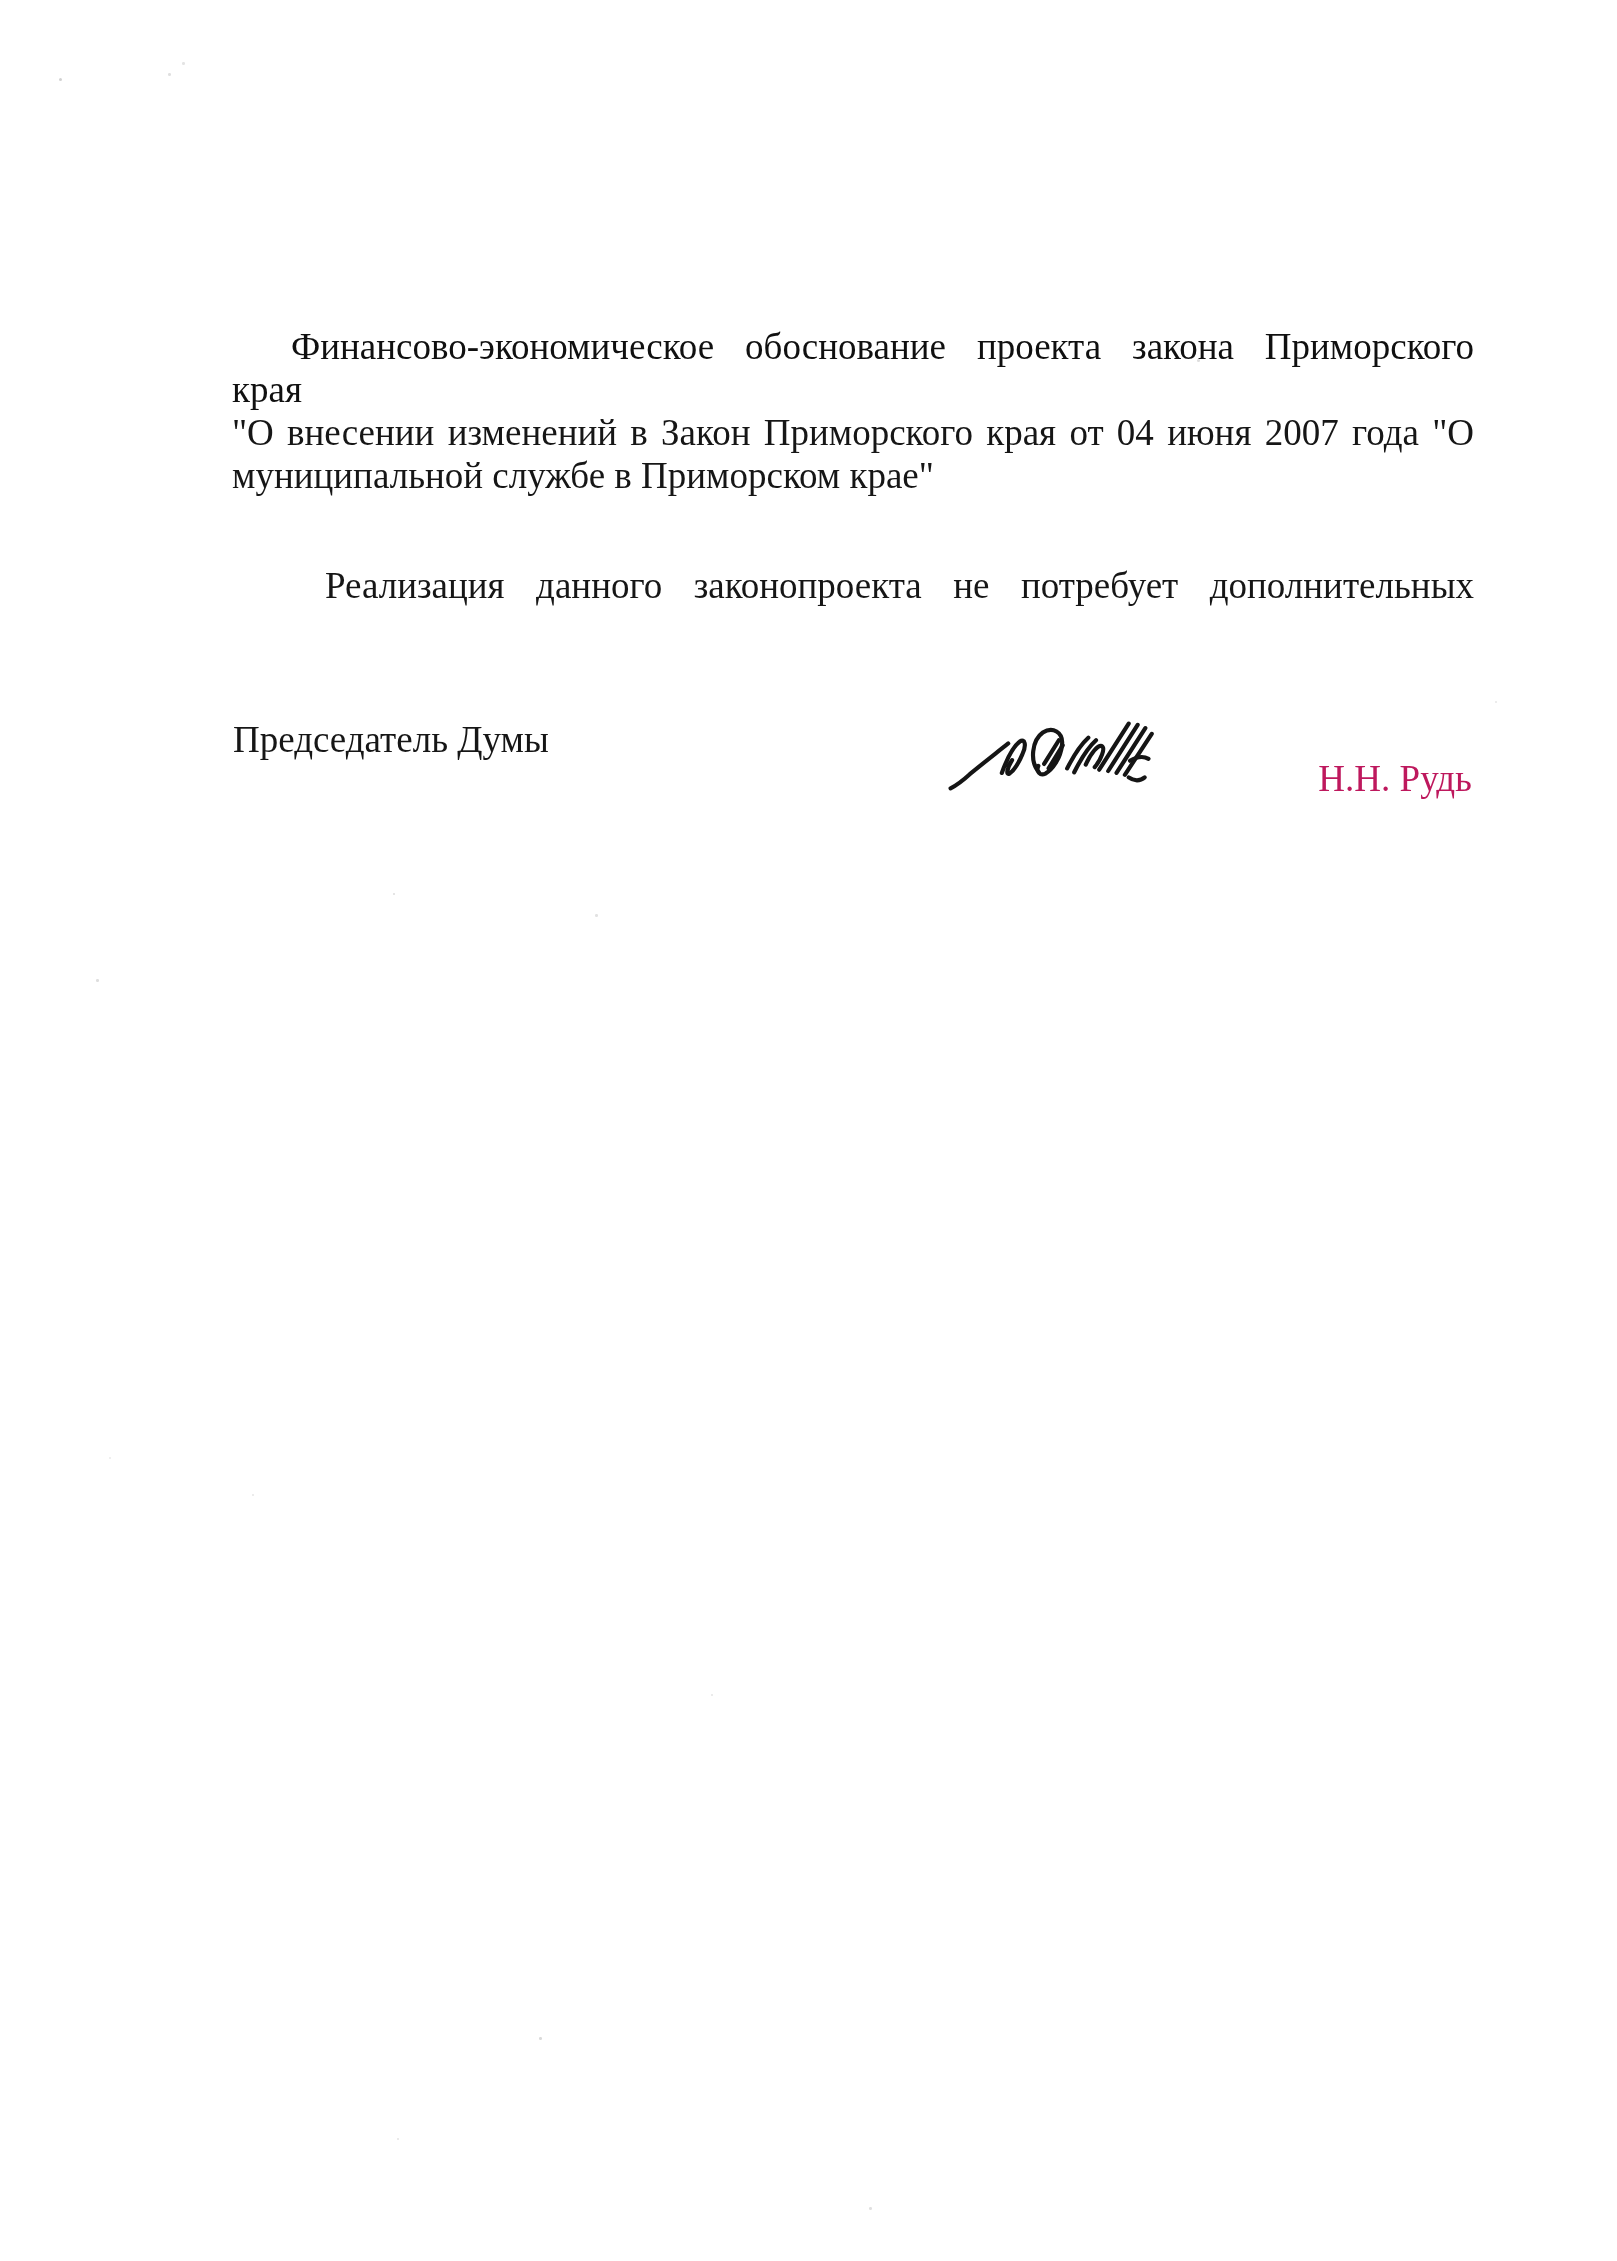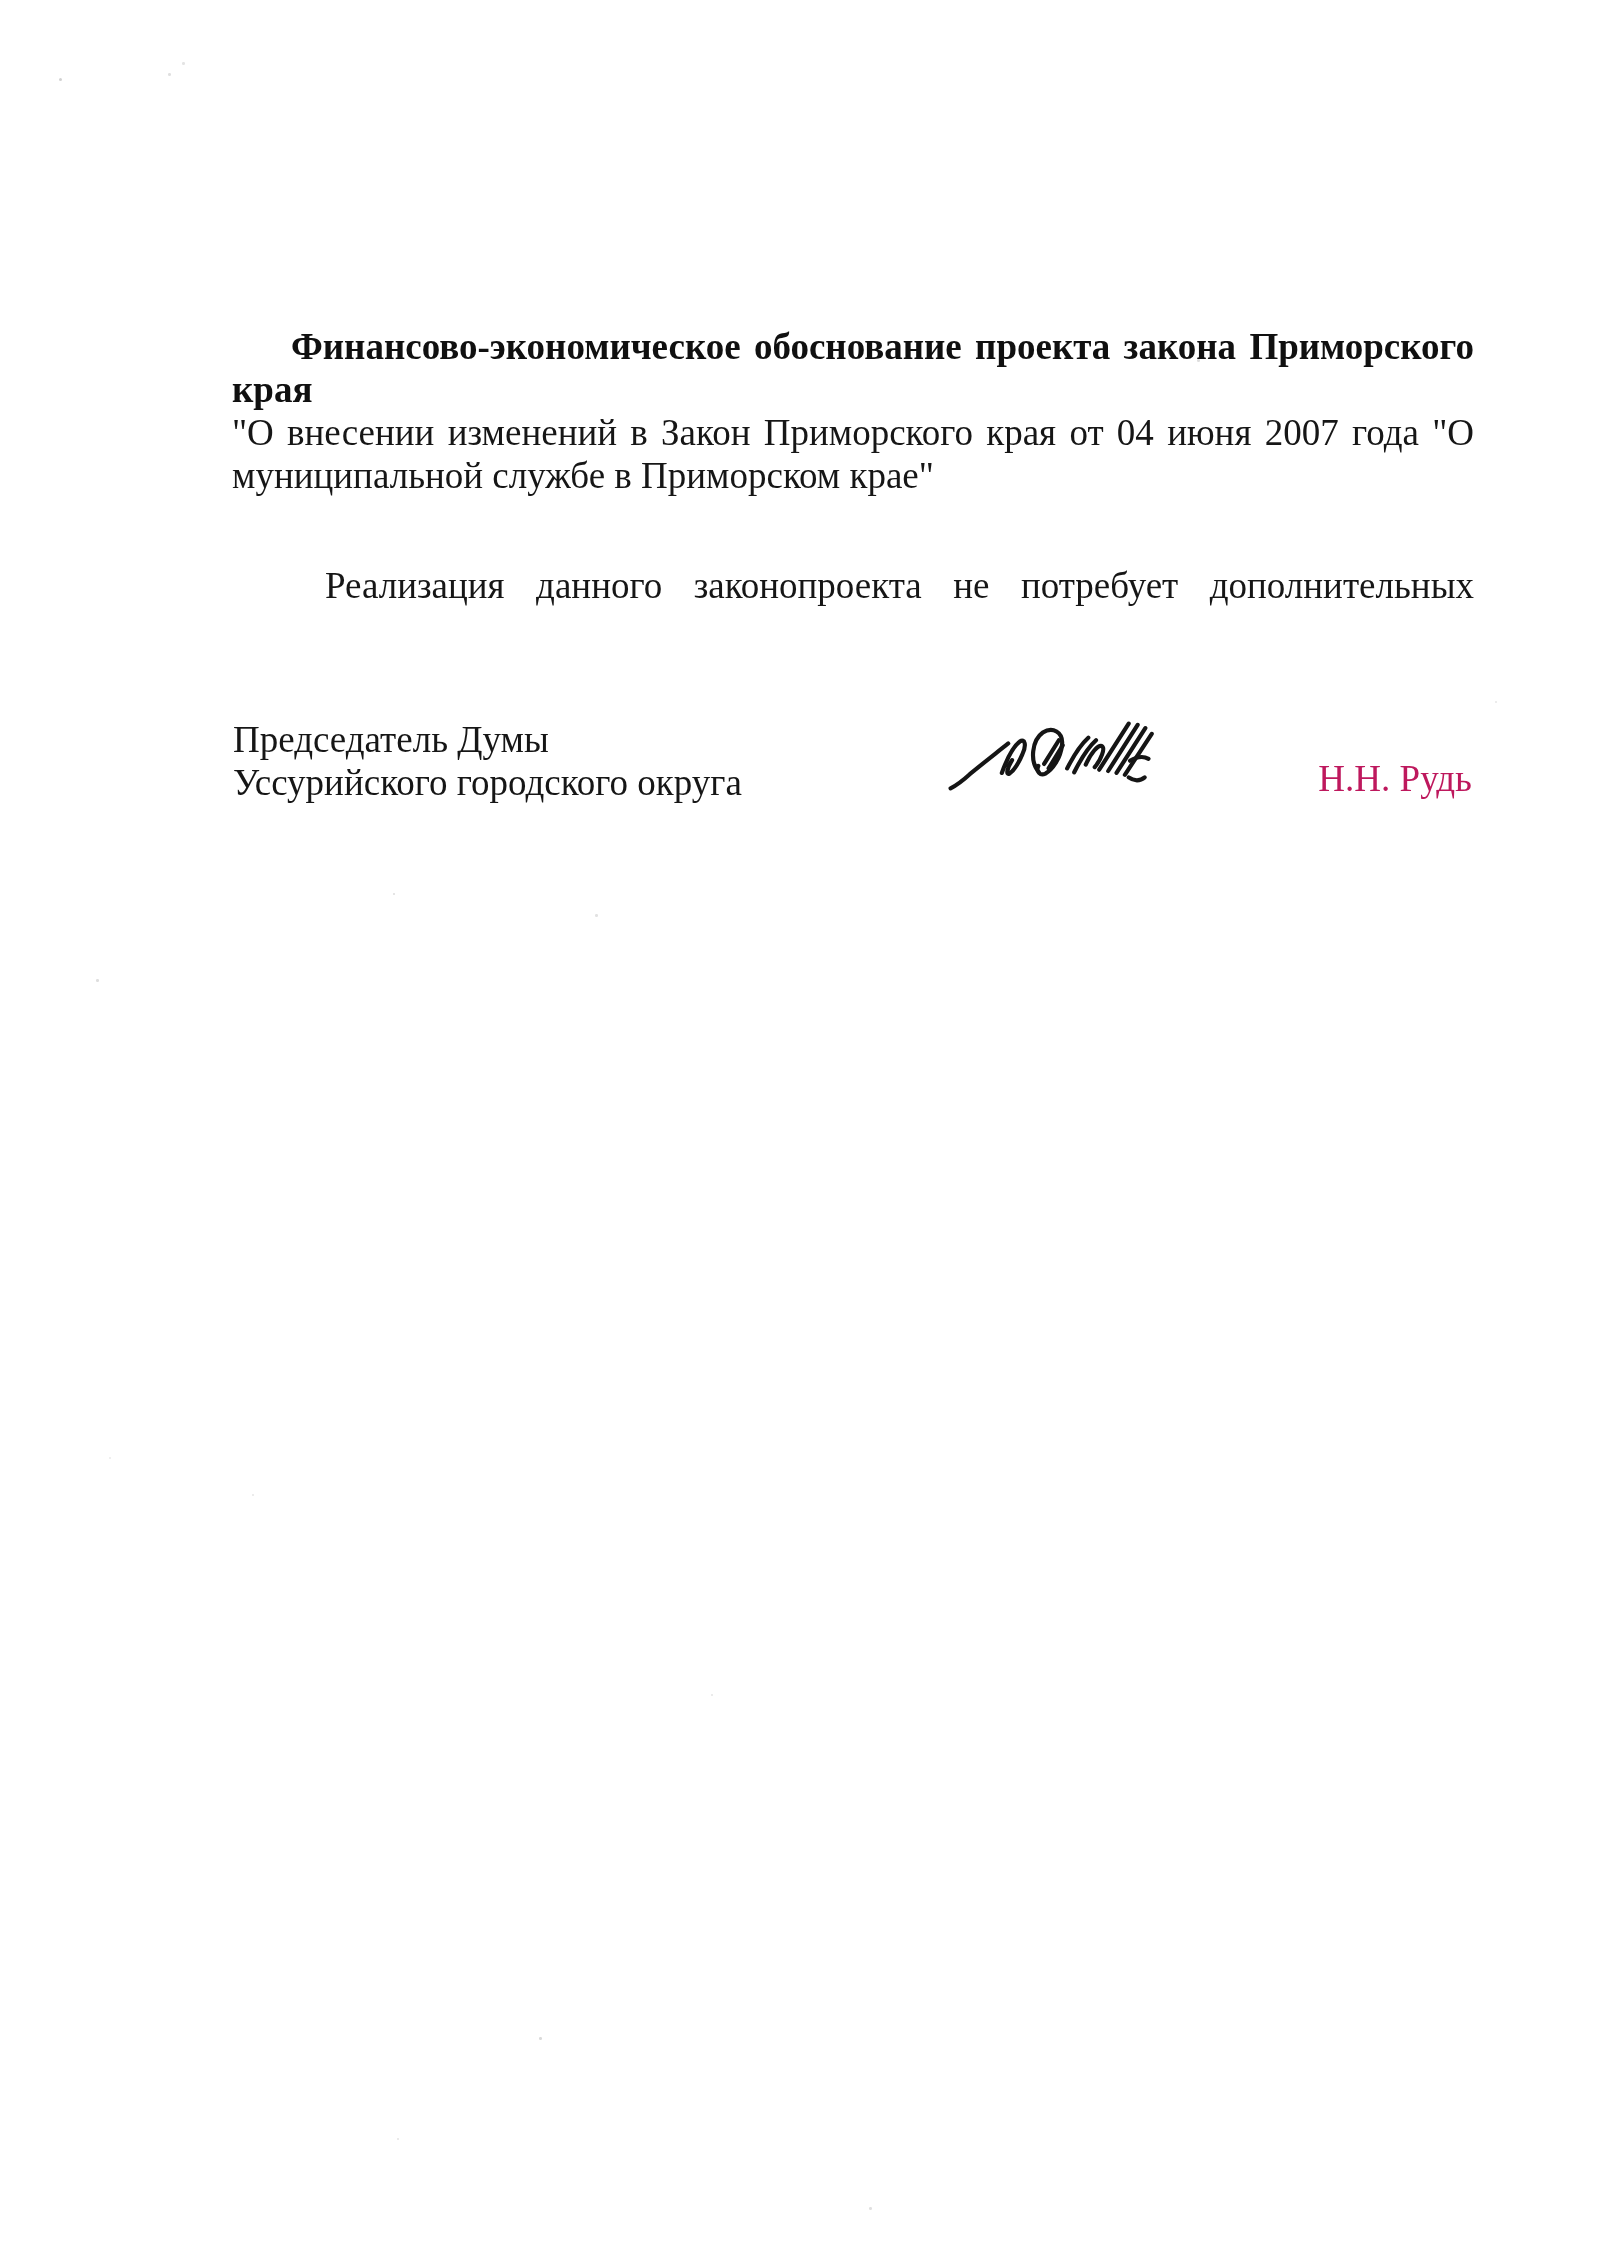--- a/index.html
+++ b/index.html
@@ -23,21 +23,21 @@
     top: 325px;
     width: 1242px;
   }
   .line {
     margin: 0;
     font-size: 37px;
     line-height: 43px;
     color: #161616;
     white-space: normal;
   }
-  .line.bold { font-weight: bold; color: #101010; }
+  .line.bold { font-weight: normal; color: #101010; }
   .just {
     text-align: justify;
     text-align-last: justify;
   }
   .indent-title { text-indent: 59px; }
   .indent-para  { text-indent: 93px; }
   .gap-before   { margin-top: 67px; }
 
   
   .sig-left {
@@ -84,21 +84,20 @@
   <div class="textblock">
     <p class="line bold just indent-title">Финансово-экономическое обоснование проекта закона Приморского</p>
     <p class="line bold">края</p>
     <p class="line just">"О внесении изменений в Закон Приморского края от 04 июня 2007 года "О</p>
     <p class="line">муниципальной службе в Приморском крае"</p>
     <p class="line just indent-para gap-before">Реализация данного законопроекта не потребует дополнительных</p>
   </div>
 
   <div class="sig-left">
     <p class="line">Председатель Думы</p>
-    <p class="line">Уссурийского городского округа</p>
   </div>
 
   <svg class="signature-svg" viewBox="0 0 334 142" aria-hidden="true">
     <path d="M4,130 C12,126 22,119 34,108 C52,93 74,76 94,60"></path>
     <path d="M84,106 C92,84 103,64 112,57 C120,52 123,62 116,77 C110,91 102,103 96,107 C90,110 92,99 100,86"></path>
     <path d="M142,105 C127,88 131,55 148,43 C163,33 180,42 178,62 C176,83 163,101 152,107 C144,111 137,104 141,95"></path>
     <path d="M150,92 L173,55"></path>
     <path d="M157,99 L179,63"></path>
     <path d="M186,99 C196,79 209,60 219,51"></path>
     <path d="M197,105 C207,85 221,64 231,55"></path>

